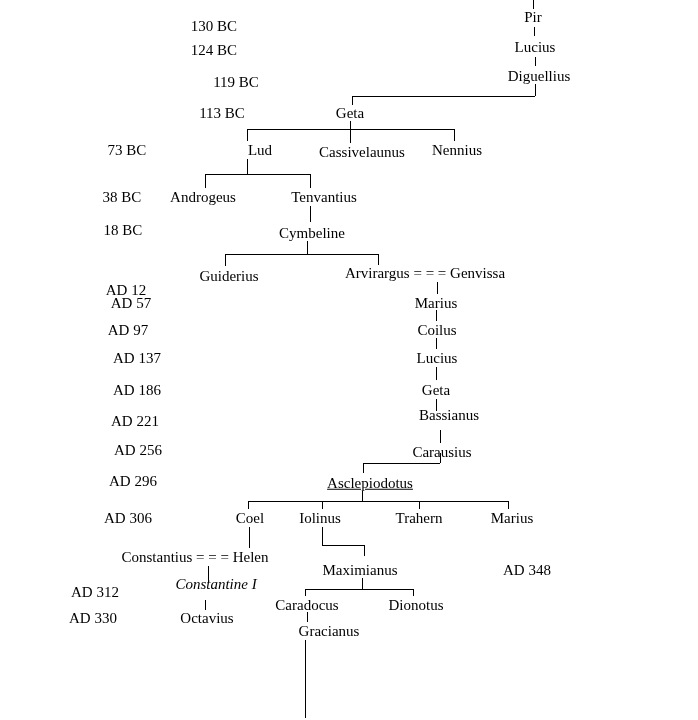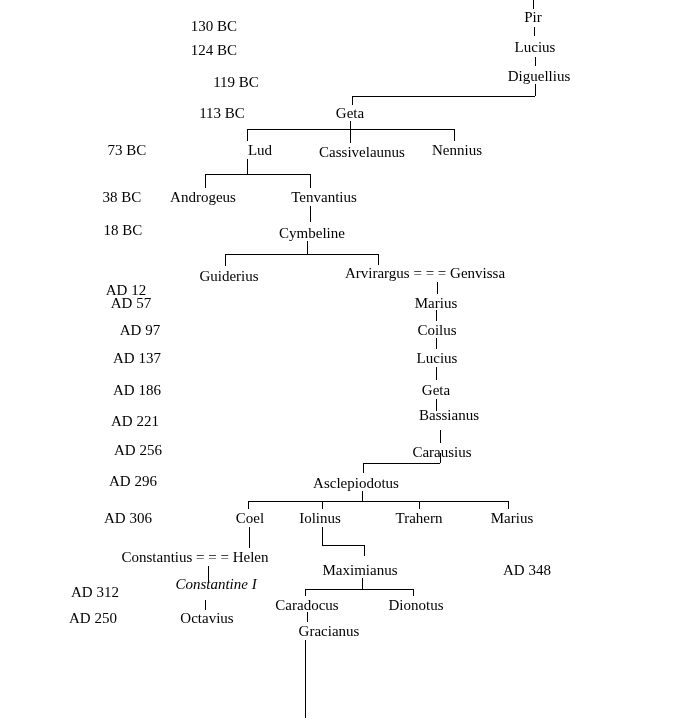--- a/index.html
+++ b/index.html
@@ -85,49 +85,49 @@
   <div id="nodes-layer">
       <span class="node" style="left: 214px; top: 26px;">130 BC</span>
       <span class="node" style="left: 214px; top: 50px;">124 BC</span>
       <span class="node" style="left: 212px; top: 82px; margin-left: 24px;">119 BC</span>
       <span class="node" style="left: 222px; top: 113px;">113 BC</span>
       <span class="node" style="left: 127px; top: 150px;">73 BC</span>
       <span class="node" style="left: 122px; top: 197px;">38 BC</span>
       <span class="node" style="left: 123px; top: 230px;">18 BC</span>
       <span class="node" style="left: 126px; top: 290px;">AD 12</span>
       <span class="node" style="left: 131px; top: 303px;">AD 57</span>
-      <span class="node" style="left: 140px; top: 330px;">AD 97</span>
+      <span class="node" style="left: 128px; top: 330px;">AD 97</span>
       <span class="node" style="left: 137px; top: 358px;">AD 137</span>
       <span class="node" style="left: 137px; top: 390px;">AD 186</span>
       <span class="node" style="left: 135px; top: 421px; font-family: Liberation Serif, serif;">AD 221</span>
       <span class="node" style="left: 138px; top: 450px;">AD 256</span>
       <span class="node" style="left: 133px; top: 481px;">AD 296</span>
       <span class="node" style="left: 128px; top: 518px;">AD 306</span>
       <span class="node" style="left: 527px; top: 570px;">AD 348</span>
       <span class="node" style="left: 95px; top: 592px;">AD 312</span>
-      <span class="node" style="left: 93px; top: 618px;">AD 250</span>
+      <span class="node" style="left: 93px; top: 618px;">AD 330</span>
       <span class="node" style="left: 533px; top: 17px;">Pir</span>
       <span class="node" style="left: 535px; top: 47px;">Lucius</span>
       <span class="node" style="left: 539px; top: 76px;">Diguellius</span>
       <span class="node" style="left: 350px; top: 113px;">Geta</span>
       <span class="node" style="left: 260px; top: 150px;">Lud</span>
       <span class="node" style="left: 362px; top: 152px;">Cassivelaunus</span>
       <span class="node" style="left: 457px; top: 150px;">Nennius</span>
       <span class="node" style="left: 203px; top: 197px;">Androgeus</span>
       <span class="node" style="left: 324px; top: 197px;">Tenvantius</span>
       <span class="node" style="left: 312px; top: 233px;">Cymbeline</span>
       <span class="node" style="left: 229px; top: 276px;">Guiderius</span>
       <span class="node" style="left: 425px; top: 273px;">Arvirargus = = = Genvissa</span>
       <span class="node" style="left: 436px; top: 303px;">Marius</span>
       <span class="node" style="left: 437px; top: 330px;">Coilus</span>
       <span class="node" style="left: 437px; top: 358px;">Lucius</span>
       <span class="node" style="left: 436px; top: 390px;">Geta</span>
       <span class="node" style="left: 449px; top: 415px;">Bassianus</span>
       <span class="node" style="left: 442px; top: 452px;">Carausius</span>
-      <span class="node" style="left: 356px; top: 483px;">Asclepiodotus</span>
+      <span class="node" style="left: 370px; top: 483px; text-decoration: underline;">Asclepiodotus</span>
       <span class="node" style="left: 250px; top: 518px;">Coel</span>
       <span class="node" style="left: 320px; top: 518px;">Iolinus</span>
       <span class="node" style="left: 419px; top: 518px;">Trahern</span>
       <span class="node" style="left: 512px; top: 518px;">Marius</span>
       <span class="node" style="left: 195px; top: 557px;">Constantius = = = Helen</span>
       <span class="node" style="left: 360px; top: 570px;">Maximianus</span>
       <span class="node" style="left: 216px; top: 584px; font-style: italic;">Constantine I</span>
       <span class="node" style="left: 307px; top: 605px;">Caradocus</span>
       <span class="node" style="left: 416px; top: 605px;">Dionotus</span>
       <span class="node" style="left: 207px; top: 618px;">Octavius</span>

